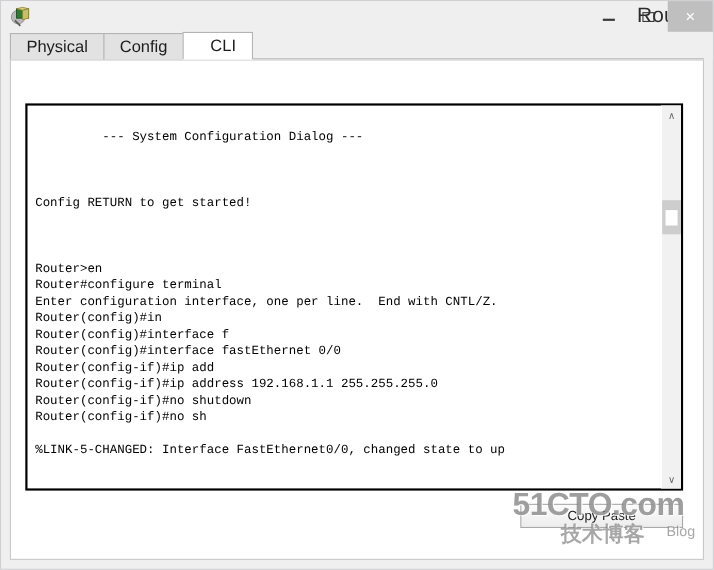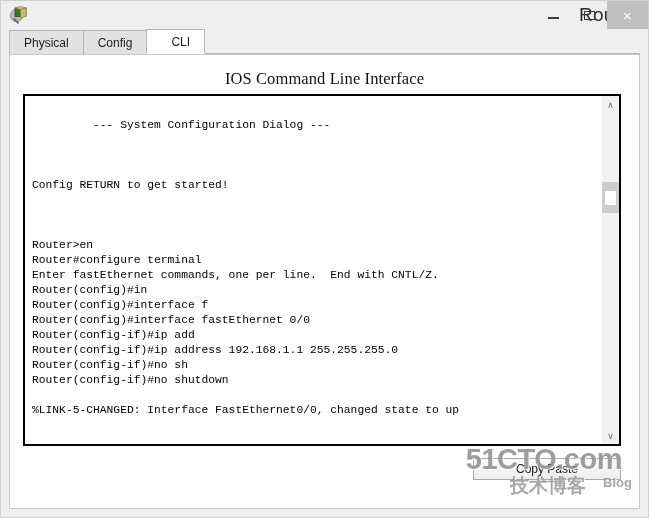--- a/index.html
+++ b/index.html
@@ -108,21 +108,21 @@
     bottom: 0;
     height: 1px;
     background: #b4b4b4;
   }
   .tab {
     position: relative;
     z-index: 2;
     height: 24px;
     line-height: 24px;
     padding: 0 14px;
-    font-size: 12px;
+    font-size: 15px;
     color: #1d1d1d;
     background: #e2e2e2;
     border: 1px solid #b4b4b4;
     border-bottom: none;
     margin-right: -1px;
     box-sizing: border-box;
     cursor: default;
     font-family: "Liberation Sans", sans-serif;
   }
   .tab.active {
@@ -275,21 +275,21 @@
     color: rgba(125,125,125,0.68);
     text-shadow: 1px 1px 0 rgba(255,255,255,0.85);
     white-space: nowrap;
   }
   #wm-blog {
     position: absolute;
     right: 6px;
     top: 32px;
     font-family: "Liberation Sans", sans-serif;
     font-size: 13px;
-    font-weight: bold;
+    font-weight: normal;
     color: rgba(125,125,125,0.68);
     text-shadow: 1px 1px 0 rgba(255,255,255,0.85);
     text-align: right;
   }
 </style>
 </head>
 <body>
 
 <div id="window">
 
@@ -319,44 +319,43 @@
   </div>
 
   <div id="tabstrip">
     <div class="tab">Physical</div>
     <div class="tab">Config</div>
     <div class="tab active">CLI</div>
   </div>
 
   <div id="content">
 
-    <div id="panel-heading">IOS Command Line Interface</div>
 
     <div id="terminal-wrap">
 
       <div id="terminal">
         <div class="tline"></div>
         <div class="tline">         --- System Configuration Dialog ---</div>
         <div class="tline"></div>
         <div class="tline"></div>
         <div class="tline"></div>
         <div class="tline">Config RETURN to get started!</div>
         <div class="tline"></div>
         <div class="tline"></div>
         <div class="tline"></div>
         <div class="tline">Router&gt;en</div>
         <div class="tline">Router#configure terminal</div>
-        <div class="tline">Enter fastEthernet commands, one per line.  End with CNTL/Z.</div>
+        <div class="tline">Enter configuration interface, one per line.  End with CNTL/Z.</div>
         <div class="tline">Router(config)#in</div>
         <div class="tline">Router(config)#interface f</div>
         <div class="tline">Router(config)#interface fastEthernet 0/0</div>
         <div class="tline">Router(config-if)#ip add</div>
         <div class="tline">Router(config-if)#ip address 192.168.1.1 255.255.255.0</div>
+        <div class="tline">Router(config-if)#no shutdown</div>
         <div class="tline">Router(config-if)#no sh</div>
-        <div class="tline">Router(config-if)#no shutdown</div>
         <div class="tline"></div>
         <div class="tline">%LINK-5-CHANGED: Interface FastEthernet0/0, changed state to up</div>
         <div class="tline"></div>
 
       </div>
 
       <div id="vscroll">
         <div class="sb-arrow">∧</div>
         <div class="sb-track">
           <div id="sb-thumb" style="top: 22%;"></div>

